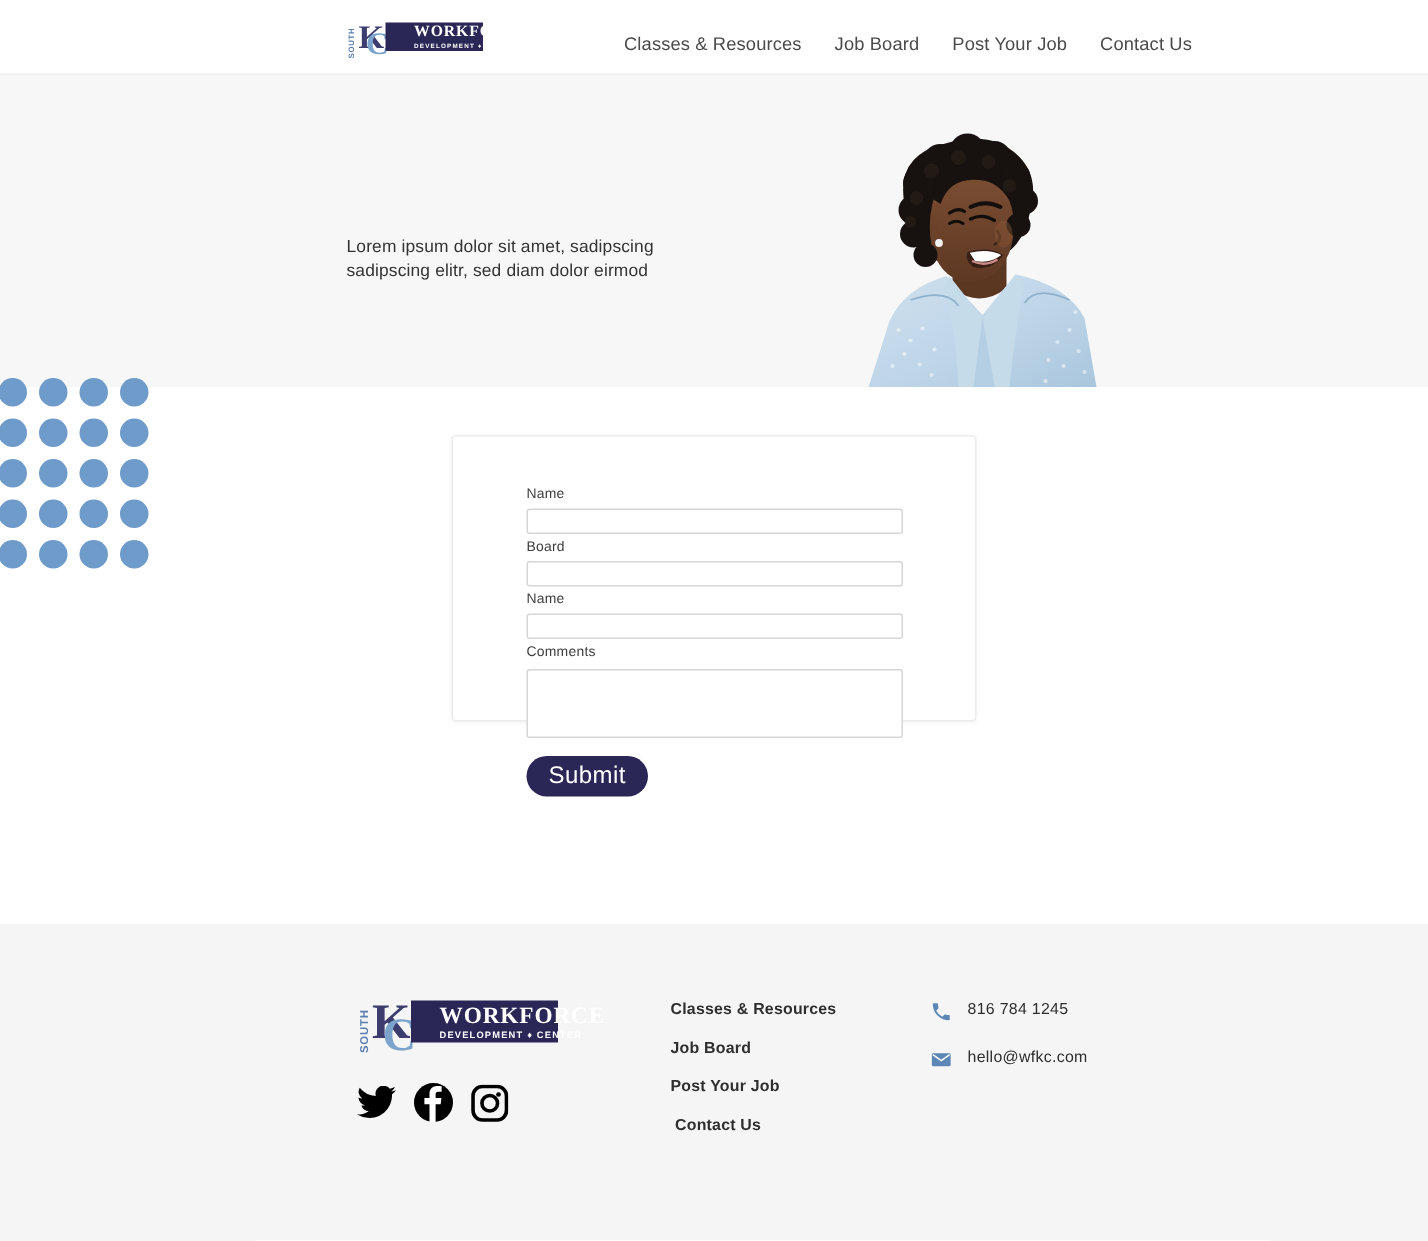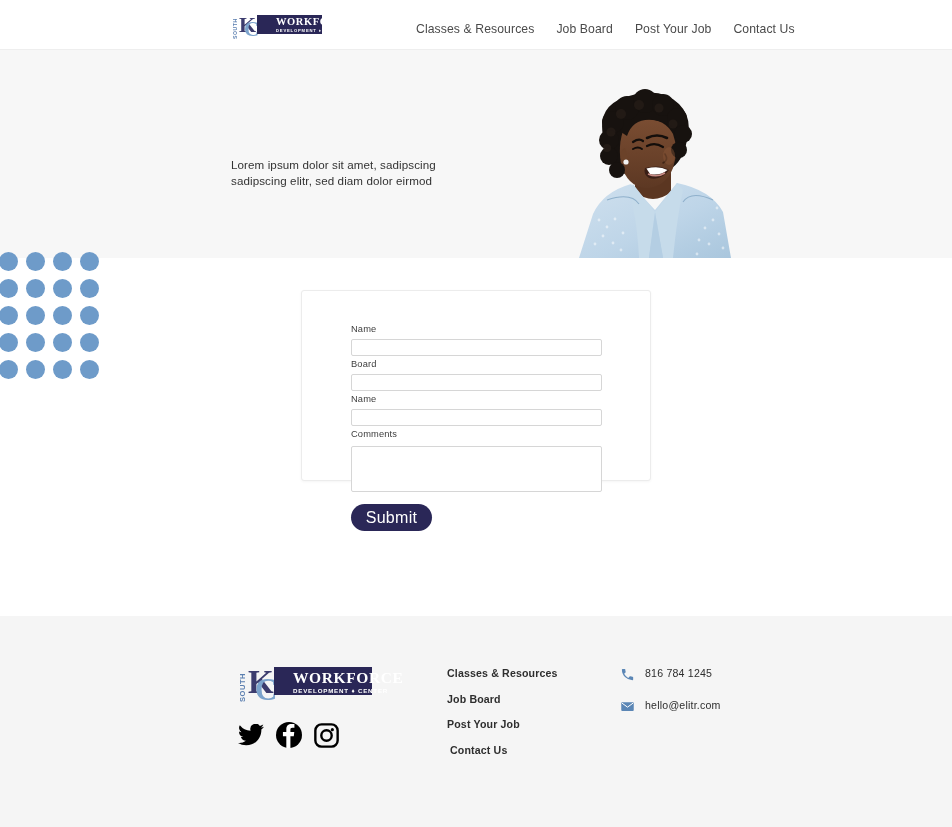--- a/index.html
+++ b/index.html
@@ -367,17 +367,17 @@
       <svg width="15" height="15" viewBox="0 0 24 24">
         <path fill="#5b86b5" d="M6.6 10.8a15.1 15.1 0 0 0 6.6 6.6l2.2-2.2c.28-.28.68-.36 1.03-.24 1.14.38 2.36.58 3.62.58.56 0 1 .44 1 1V20c0 .56-.44 1-1 1A17 17 0 0 1 3 4c0-.55.45-1 1-1h3.5c.56 0 1 .45 1 1 0 1.25.2 2.47.58 3.6.12.36.03.76-.25 1.04z"></path>
       </svg>
       <span class="contact-text">816 784 1245</span>
     </div>
     <div class="contact-row">
       <svg width="15" height="15" viewBox="0 0 24 24">
         <rect x="2" y="5" width="20" height="14" rx="1.5" fill="#5b86b5"></rect>
         <path d="M3 6.5 L12 13 L21 6.5" fill="none" stroke="#ffffff" stroke-width="1.6"></path>
       </svg>
-      <span class="contact-text">hello@elitr.com</span>
+      <span class="contact-text">hello@wfkc.com</span>
     </div>
   </div>
 
 </div>
 
 </body></html>

